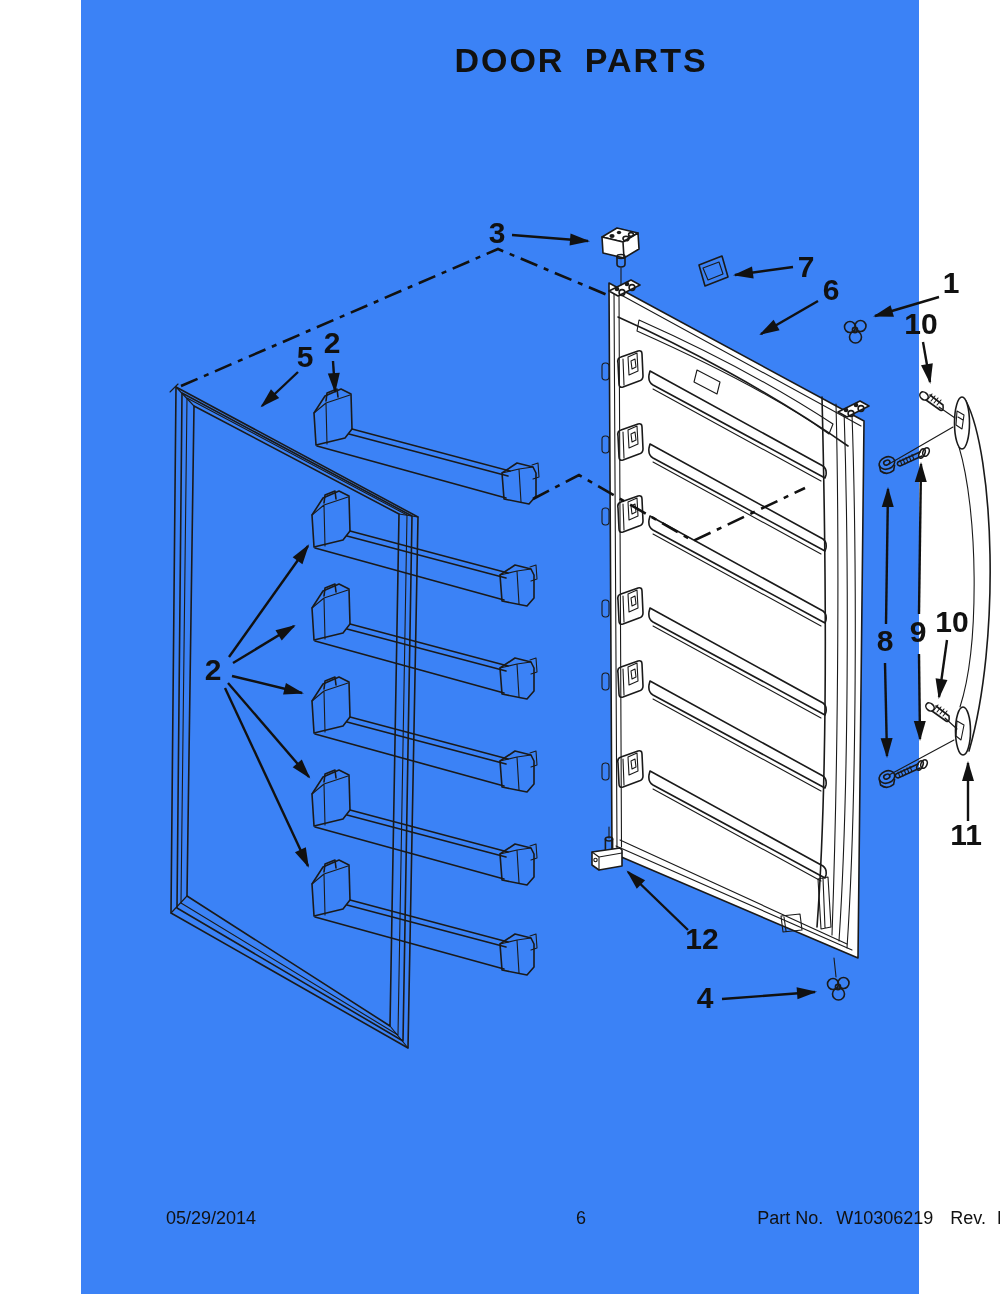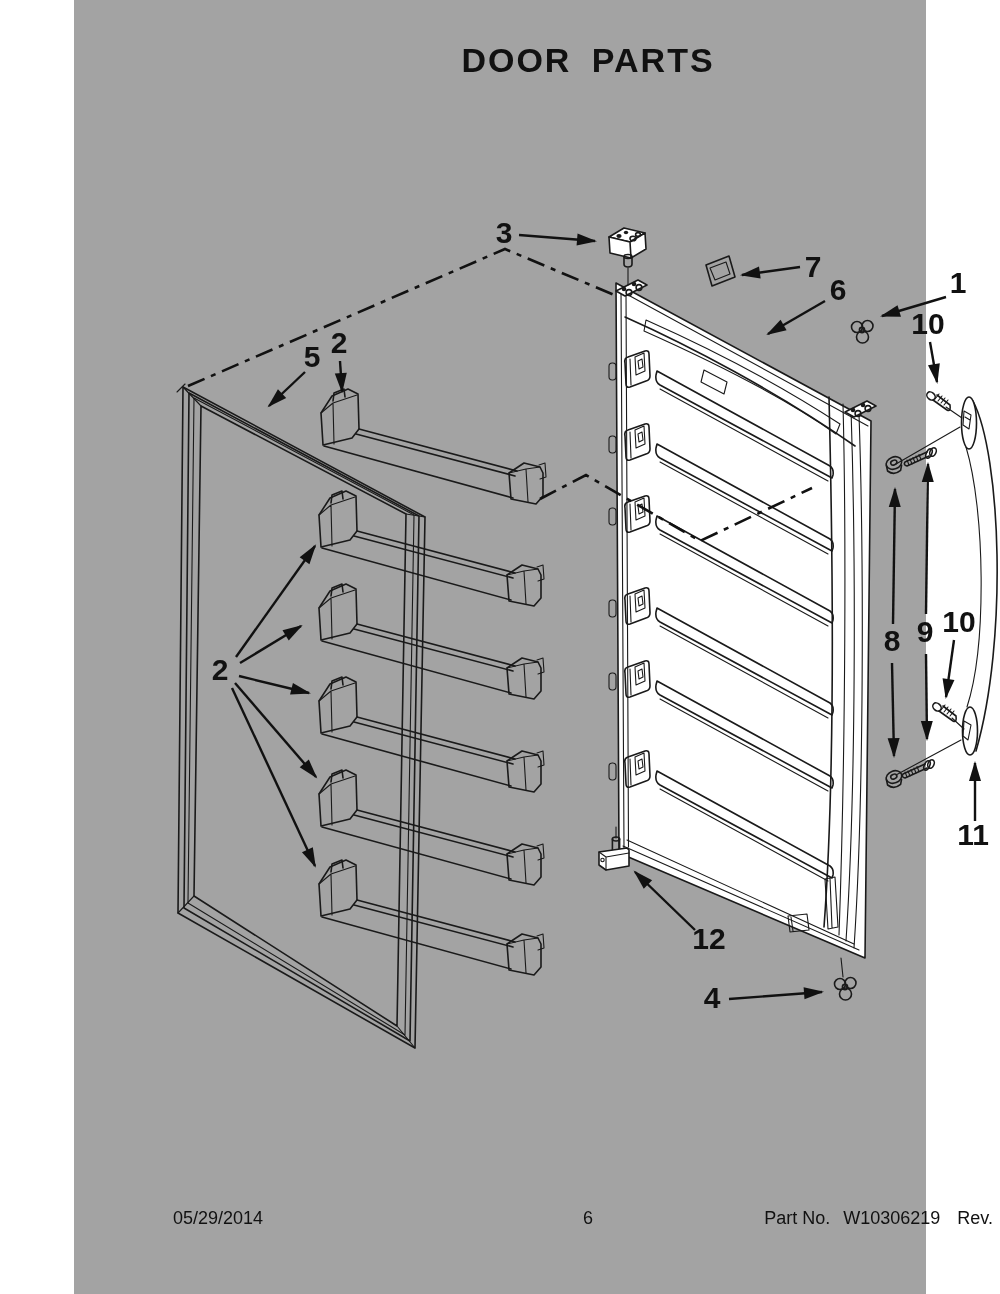--- a/index.html
+++ b/index.html
@@ -1,17 +1,17 @@
 <!DOCTYPE html>
 <html><head>
 <meta charset="utf-8">
 <style>
   html,body{margin:0;padding:0;background:#ffffff;}
-  .page{width:838px;height:1294px;position:relative;background:#a3a3a3;margin:0 auto;
-        font-family:"Liberation Sans", sans-serif;padding-left:14px;}
+  .page{width:838px;height:1294px;position:relative;background:#3b82f6;margin:0 auto;
+        font-family:"Liberation Sans", sans-serif;}
   svg{display:block;}
   text{fill:#111;stroke:none;}
   .title-text{font-size:34px;font-weight:bold;letter-spacing:2px;word-spacing:9px;}
   .callout{font-size:30px;font-weight:bold;}
   .footer-text{font-size:18px;}
   .ln{stroke:#1a1a1a;fill:none;stroke-width:1.6;stroke-linejoin:round;stroke-linecap:round;}
   .thin{stroke-width:1.1;}
   .arrow{stroke:#111;stroke-width:2.4;fill:none;}
   .leader{stroke:#111;stroke-width:2.6;fill:none;stroke-dasharray:18 7 5 7;}
   .whitefill{fill:#ffffff;}

